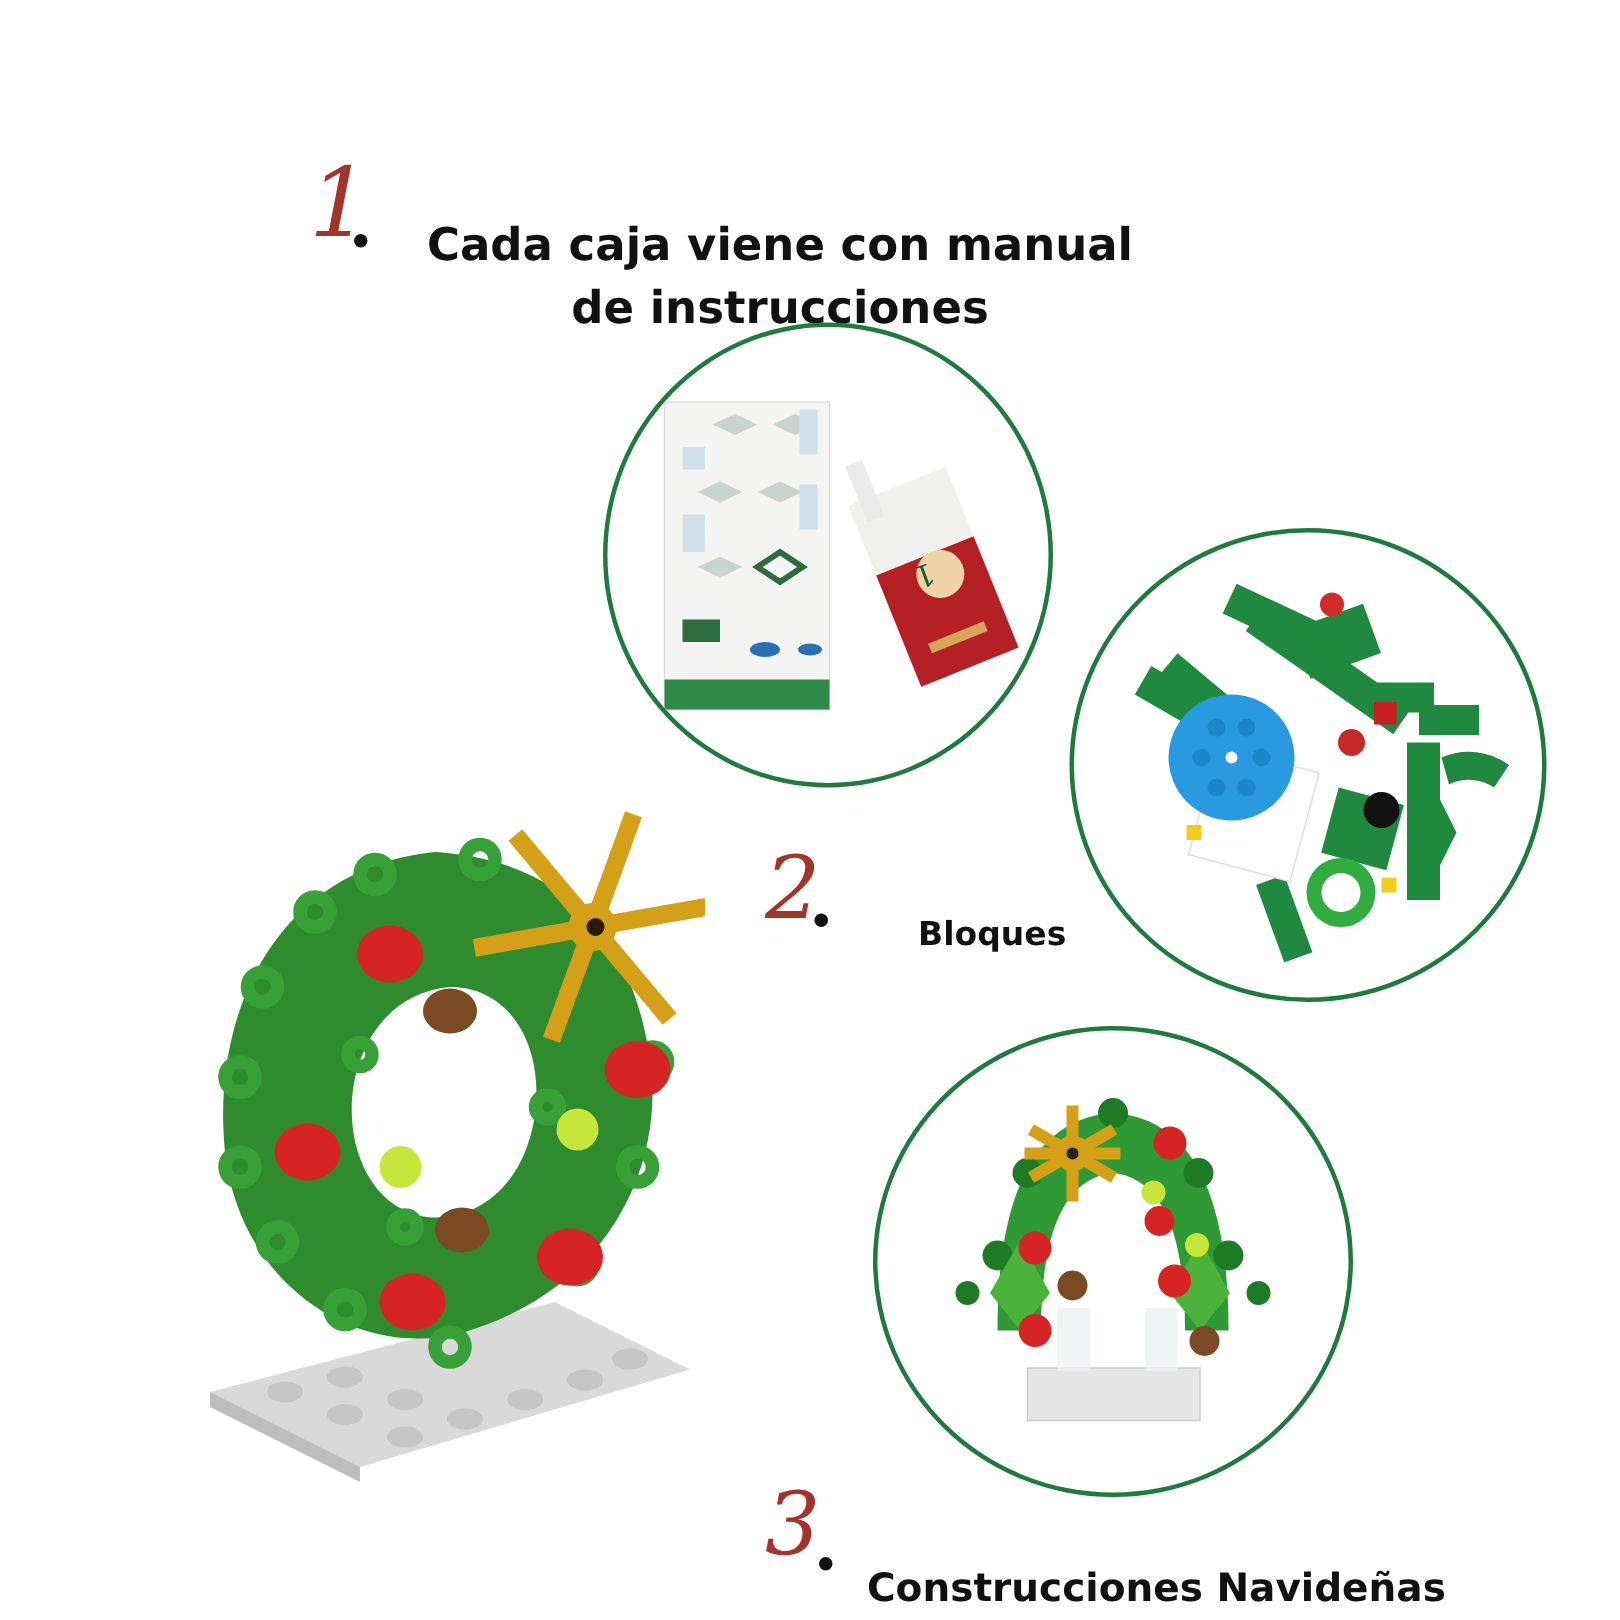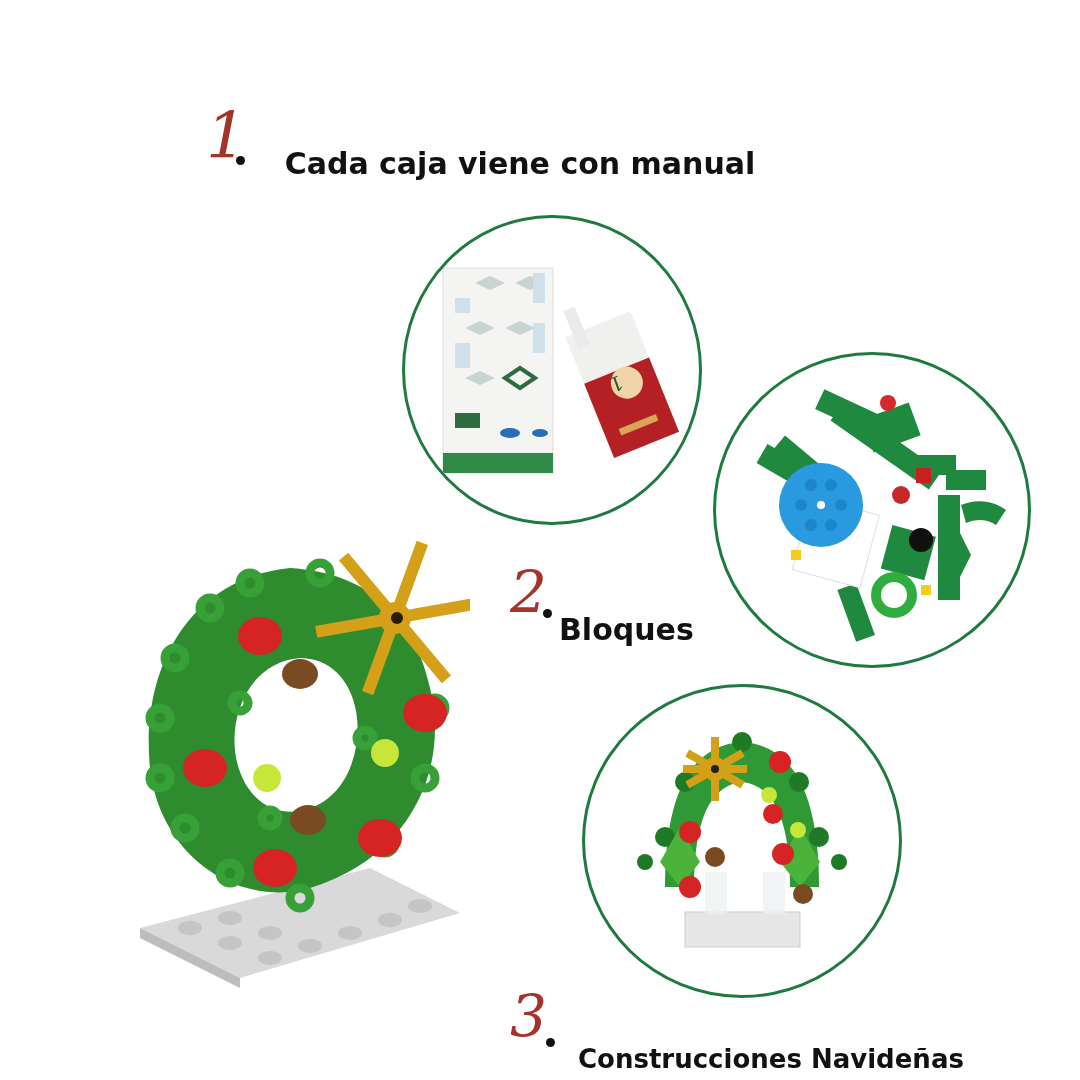--- a/index.html
+++ b/index.html
@@ -10,20 +10,21 @@
   .circle { position: absolute; border: 3px solid #1f7a3f; border-radius: 50%; background: #fff; overflow: hidden; box-sizing: border-box; }
   svg { display: block; }
 </style>
 </head>
 <body>
 
 <div class="step-num" style="left:206px;top:104px;font-size:64px;">1</div>
 <div class="step-dot" style="left:236px;top:156px;"></div>
 <div class="heading" style="left:270px;top:108px;width:500px;text-align:center;font-size:30px;">
   <div>Cada caja viene con manual</div>
+  <div>de instrucciones</div>
 </div>
 
 <div class="circle" style="left:402px;top:215px;width:300px;height:310px;">
   <svg width="296" height="306" viewBox="0 0 296 306">
 
     <rect x="38" y="50" width="110" height="205" fill="#f4f4f2" stroke="#ddd"></rect>
     <g fill="#c9d3cf">
       <polygon points="70,65 85,58 100,65 85,72"></polygon>
         <polygon points="110,65 125,58 140,65 125,72"></polygon>
       <polygon points="60,110 75,103 90,110 75,117"></polygon>
@@ -46,21 +47,21 @@
       <rect x="188" y="75" width="12" height="40" fill="#eaeaea"></rect>
       <circle cx="220" cy="165" r="16" fill="#f1d3a8"></circle>
       <rect x="195" y="205" width="40" height="7" fill="#d8a55a"></rect>
     </g>
     <text x="215" y="170" font-family="DejaVu Serif, serif" font-size="20" fill="#1f5a34" text-anchor="middle" transform="rotate(160 213 164)">1</text>
   </svg>
 </div>
 
 <div class="step-num" style="left:510px;top:563px;font-size:58px;">2</div>
 <div class="step-dot" style="left:543px;top:609px;"></div>
-<div class="heading" style="left:559px;top:574px;font-size:30px;">Bloques</div>
+<div class="heading" style="left:612px;top:574px;font-size:22px;">Bloques</div>
 
 <div class="circle" style="left:713px;top:352px;width:318px;height:316px;">
   <svg width="312" height="310" viewBox="0 0 312 310">
     <g fill="#1f8a3f">
       <rect x="40" y="110" width="90" height="22" transform="rotate(30 85 121)"></rect>
       <rect x="100" y="50" width="80" height="22" transform="rotate(25 140 61)"></rect>
       <rect x="110" y="80" width="120" height="22" transform="rotate(35 170 91)"></rect>
       <rect x="150" y="55" width="50" height="35" transform="rotate(-20 175 72)"></rect>
       <rect x="195" y="100" width="45" height="20"></rect>
       <rect x="230" y="115" width="40" height="20"></rect>

